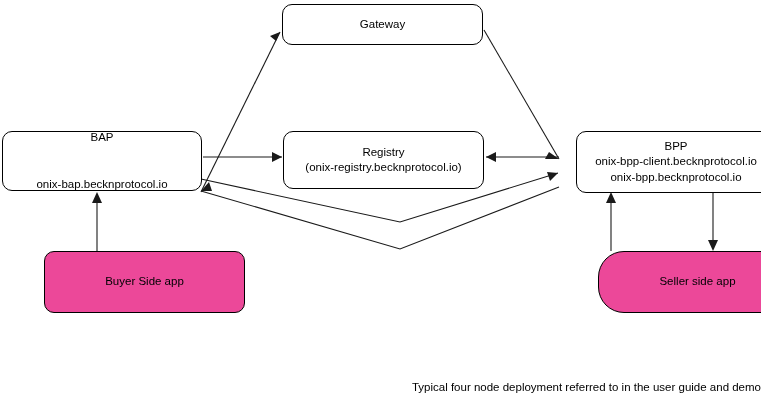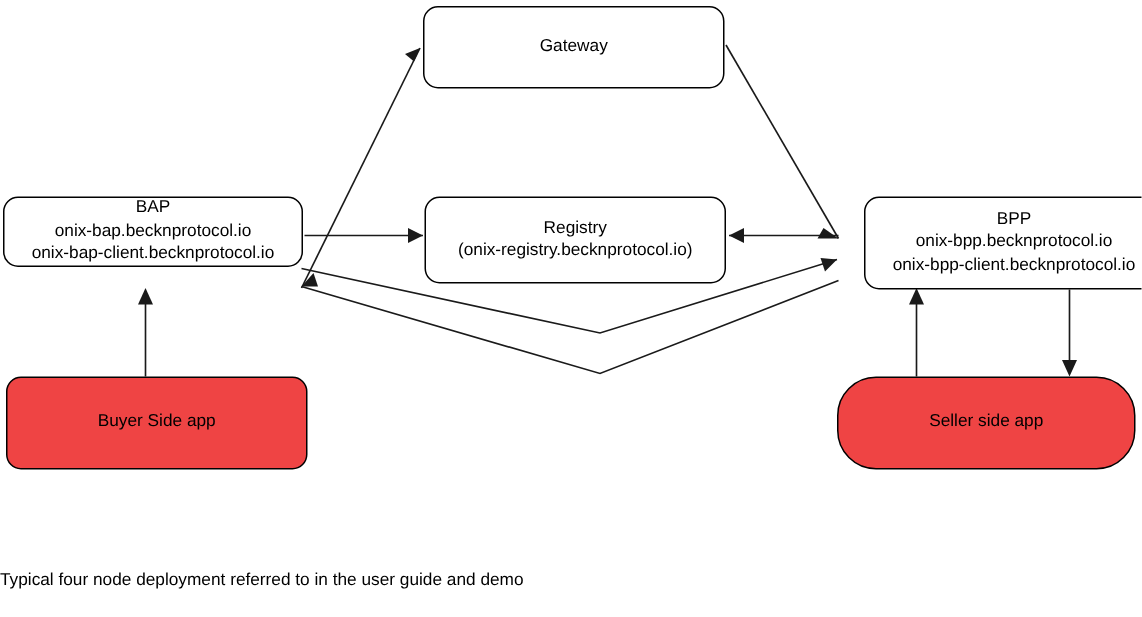--- a/index.html
+++ b/index.html
@@ -31,39 +31,40 @@
     flex-direction: column;
     align-items: center;
     justify-content: center;
     text-align: center;
     font-size: 11.5px;
     line-height: 15.5px;
     background: #ffffff;
     z-index: 2;
   }
   .node.filled {
-    background: #ef4444;
+    background: #ec4899;
+    margin-left: 40px;
   }
   .node .line {
     display: block;
     white-space: nowrap;
   }
-  #node-gateway { left: 282px; top: 4px;   width: 201px; height: 55px; }
-  #node-bap     { left: 2px;   top: 131px; width: 200px; height: 47px; }
+  #node-gateway { left: 282px; top: 4px;   width: 201px; height: 41px; }
+  #node-bap     { left: 2px;   top: 131px; width: 200px; height: 60px; gap: 32px; }
   #node-registry{ left: 283px; top: 131px; width: 201px; height: 58px; }
   #node-bpp     { left: 560px; top: 131px; width: 200px; height: 62px; margin-left: 16px; }
   #node-buyer   { left: 4px;   top: 251px; width: 201px; height: 62px; }
   #node-seller  { left: 558px; top: 251px; width: 199px; height: 62px; border-radius: 26px; }
 
   #caption {
     position: absolute;
     left: 0;
     top: 380px;
     width: 761px;
-    text-align: left;
+    text-align: right;
     font-size: 11.5px;
     line-height: 15px;
     color: #000000;
   }
   svg .edge {
     fill: none;
     stroke: #1a1a1a;
     stroke-width: 1.1px;
   }
   svg .head {
@@ -122,32 +123,31 @@
   </g>
 </svg>
 
 <div class="node" id="node-gateway">
   <span class="line">Gateway</span>
 </div>
 
 <div class="node" id="node-bap">
   <span class="line">BAP</span>
   <span class="line">onix-bap.becknprotocol.io</span>
-  <span class="line">onix-bap-client.becknprotocol.io</span>
 </div>
 
 <div class="node" id="node-registry">
   <span class="line">Registry</span>
   <span class="line">(onix-registry.becknprotocol.io)</span>
 </div>
 
 <div class="node" id="node-bpp">
   <span class="line">BPP</span>
+  <span class="line">onix-bpp-client.becknprotocol.io</span>
   <span class="line">onix-bpp.becknprotocol.io</span>
-  <span class="line">onix-bpp-client.becknprotocol.io</span>
 </div>
 
 <div class="node filled" id="node-buyer">
   <span class="line">Buyer Side app</span>
 </div>
 
 <div class="node filled" id="node-seller">
   <span class="line">Seller side app</span>
 </div>
 

